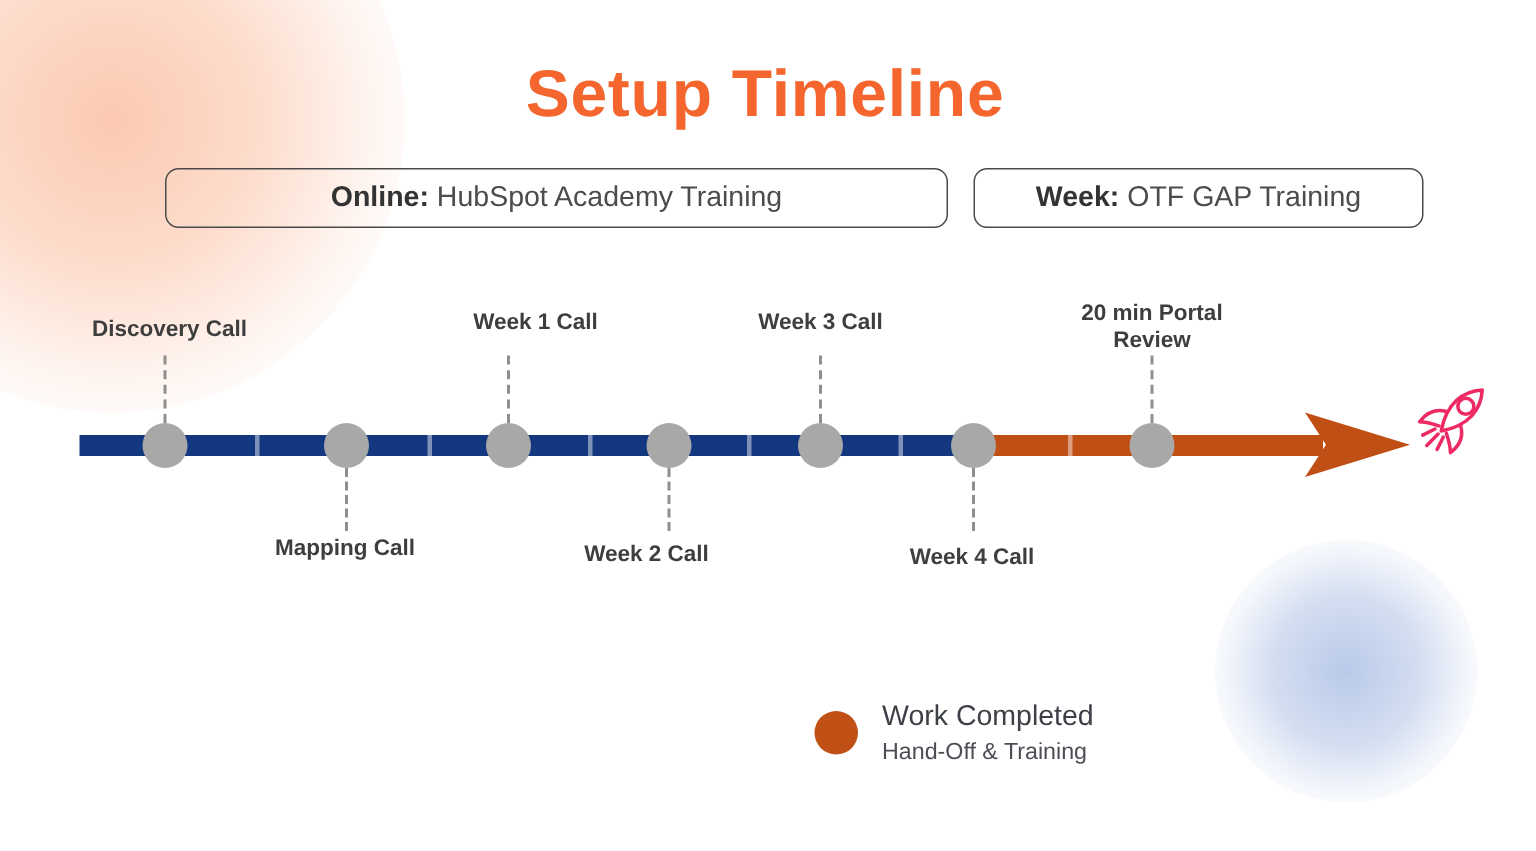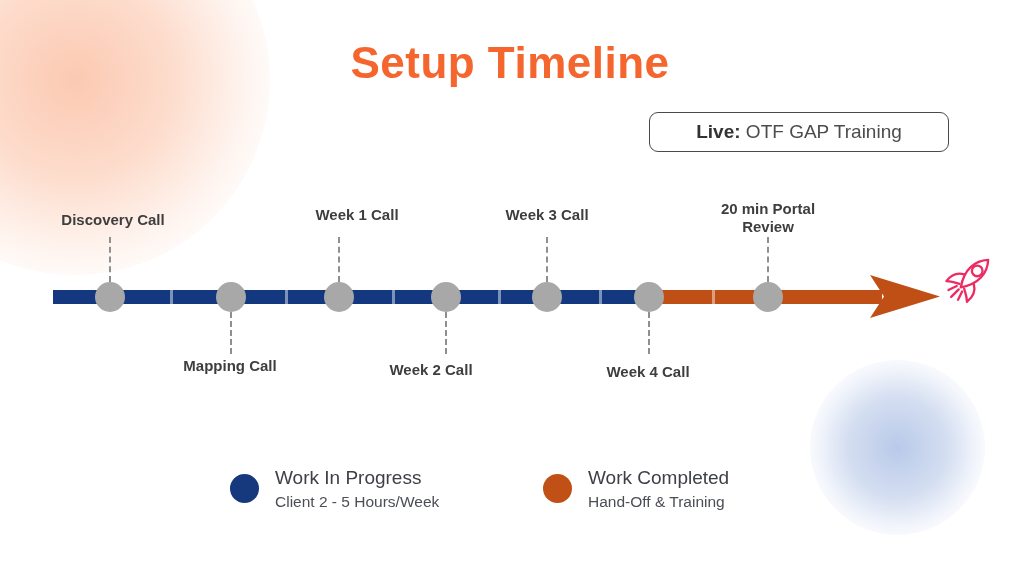--- a/index.html
+++ b/index.html
@@ -136,22 +136,25 @@
 </head>
 <body>
 
 <div class="slide">
 
   <div class="blob blob-orange"></div>
   <div class="blob blob-blue"></div>
 
   <h1 class="page-title">Setup Timeline</h1>
 
+  <div class="phase-box box-online">
+    <span class="prefix">Online:</span><span> HubSpot Academy Training</span>
+  </div>
   <div class="phase-box box-live">
-    <span class="prefix">Live:</span><span> OTF GAP Training</span>
+    <span class="prefix">Week:</span><span> OTF GAP Training</span>
   </div>
 
   <div class="bar bar-blue"></div>
   <div class="bar bar-orange"></div>
   <div class="bar-notch" style="left:170px"></div>
   <div class="bar-notch" style="left:285px"></div>
   <div class="bar-notch" style="left:392px"></div>
   <div class="bar-notch" style="left:498px"></div>
   <div class="bar-notch" style="left:599px"></div>
   <div class="bar-notch" style="left:712px"></div>
@@ -189,27 +192,20 @@
       <path d="M32 2 C41 12 43 26 32 42 C21 26 23 12 32 2 Z"></path>
       <circle cx="32" cy="18" r="5.5"></circle>
       <path d="M25 30 C18 34 16 41 17 48 C21 44 26 42 28.5 40.5"></path>
       <path d="M39 30 C46 34 48 41 47 48 C43 44 38 42 35.5 40.5"></path>
       <path d="M28 44 L25 53"></path>
       <path d="M32 45 L32 56"></path>
       <path d="M36 44 L39 53"></path>
     </g>
   </svg>
 
-  <div class="legend-item legend-item-1">
-    <span class="legend-swatch" style="background: rgb(22, 57, 126);"></span>
-    <div class="legend-texts">
-      <div class="legend-title">Work In Progress</div>
-      <div class="legend-subtitle">Client 2 - 5 Hours/Week</div>
-    </div>
-  </div>
   <div class="legend-item legend-item-2">
     <span class="legend-swatch" style="background: rgb(192, 80, 22);"></span>
     <div class="legend-texts">
       <div class="legend-title">Work Completed</div>
       <div class="legend-subtitle">Hand-Off &amp; Training</div>
     </div>
   </div>
 
 </div>
 

